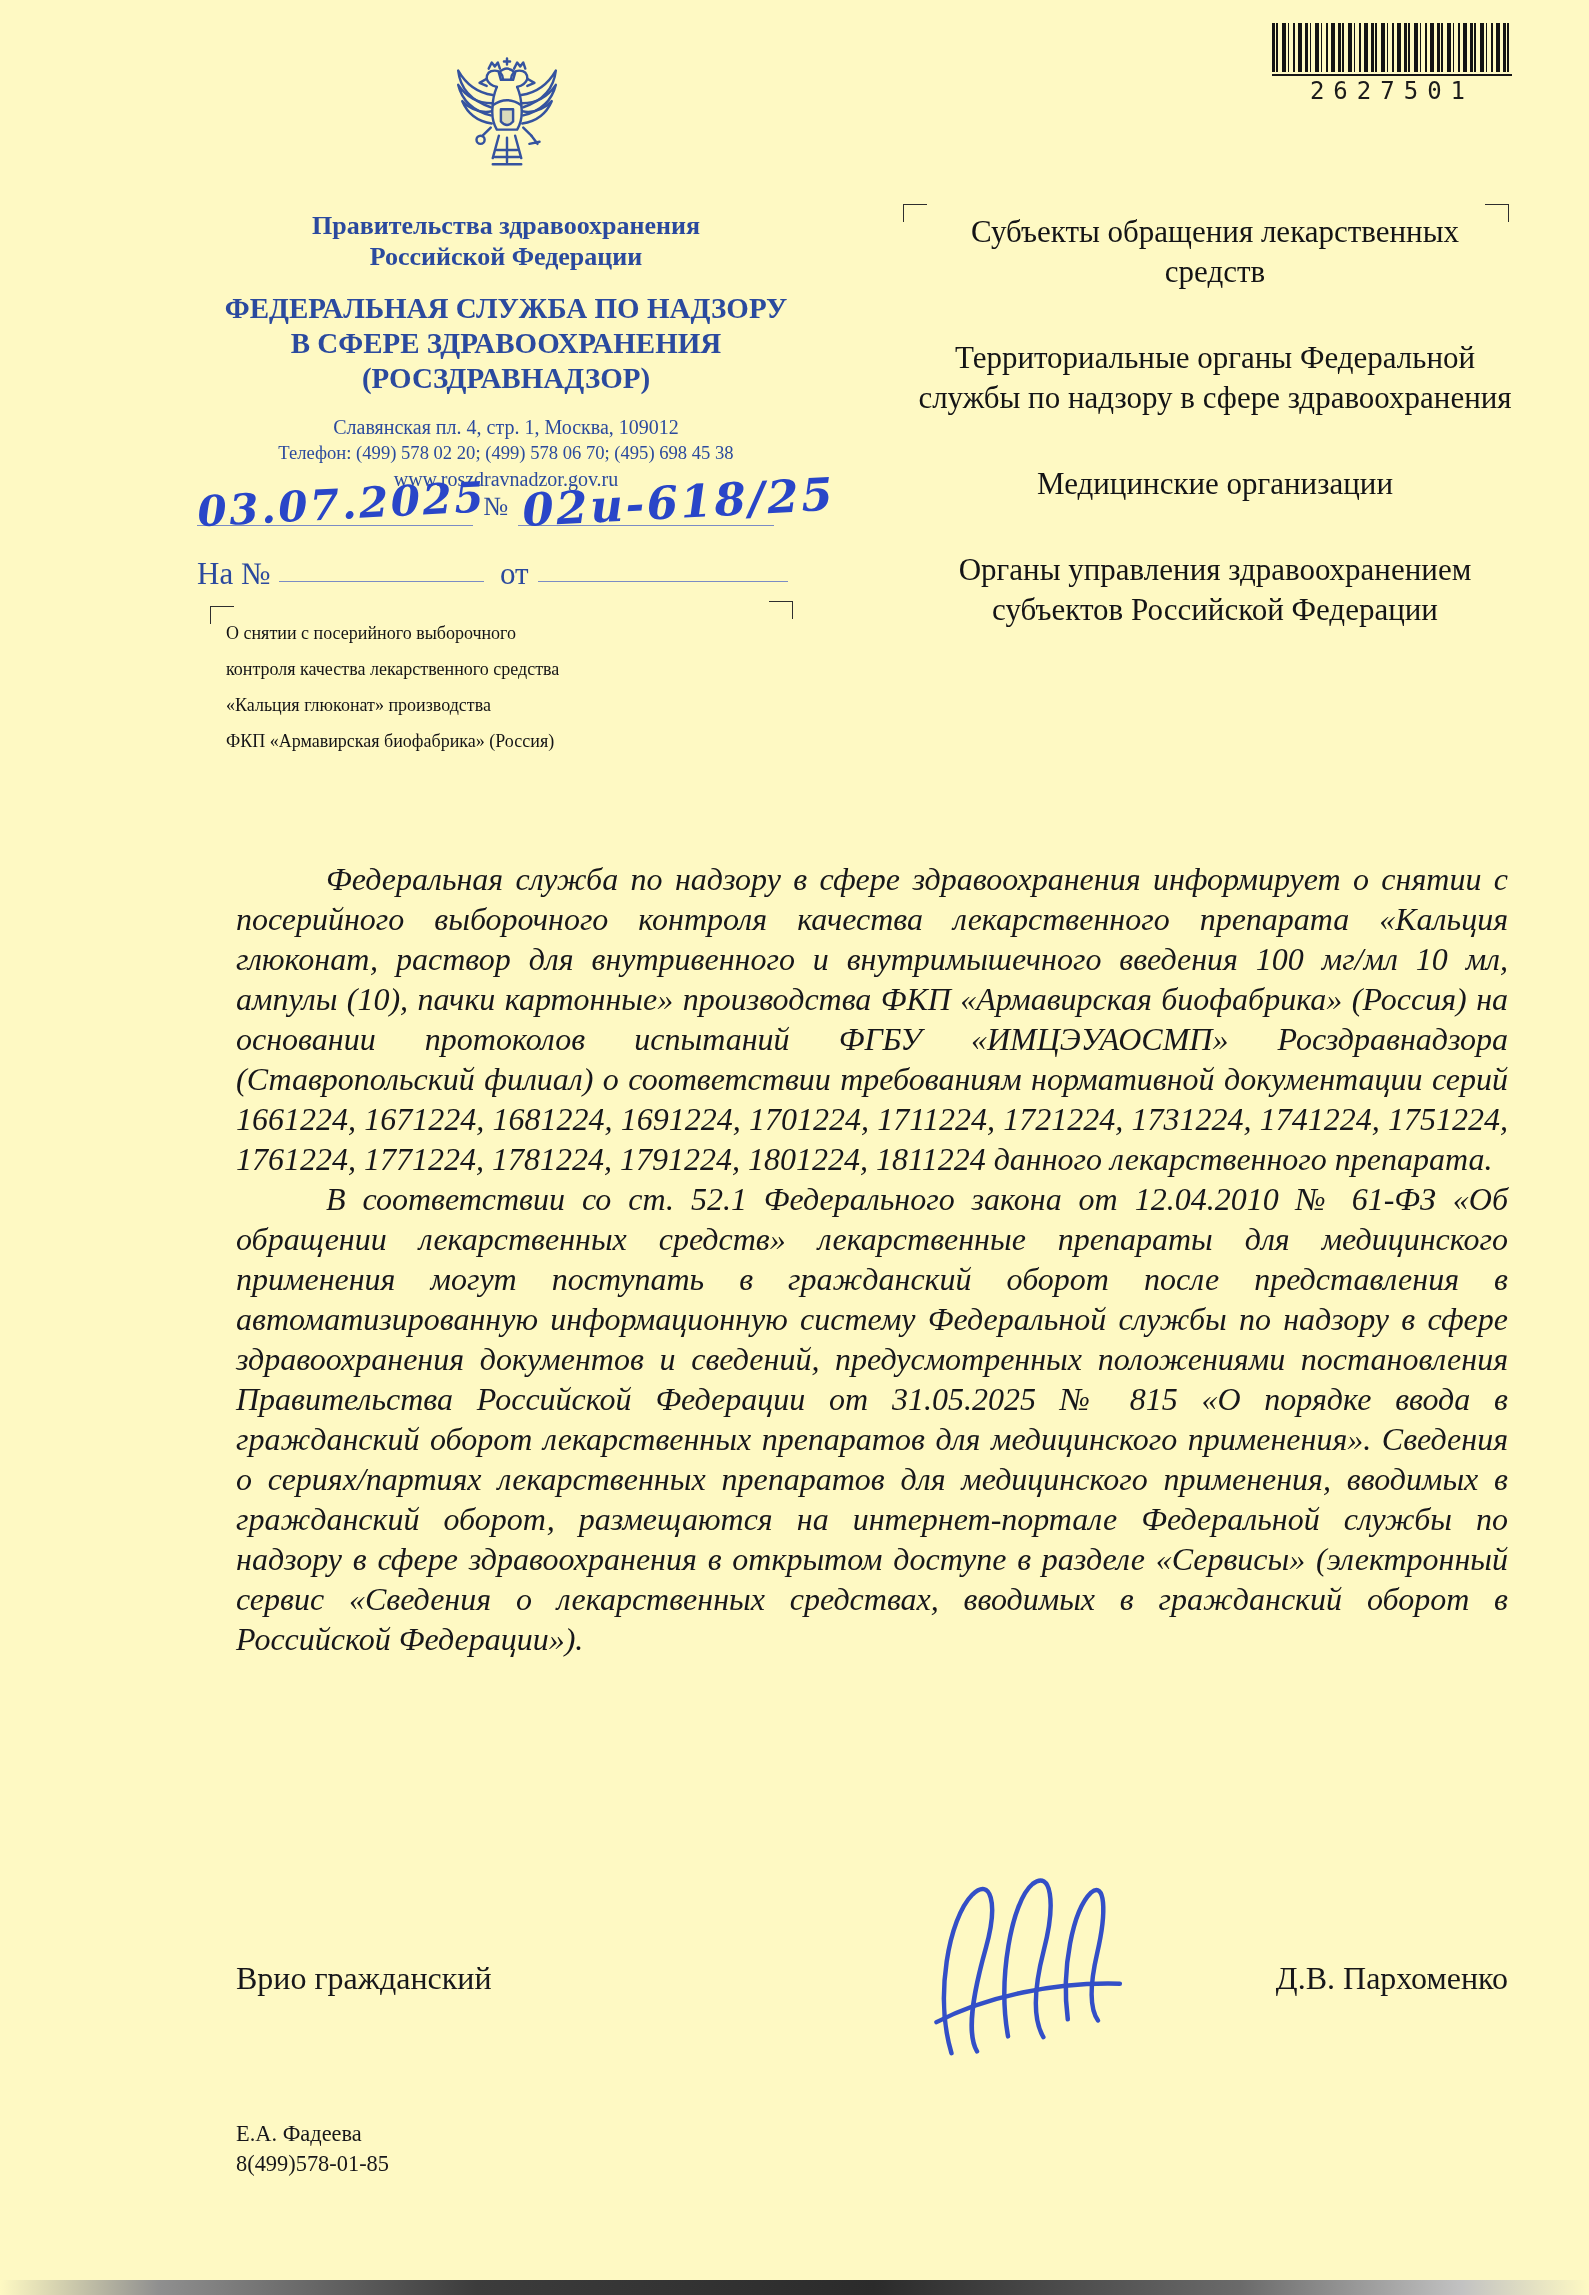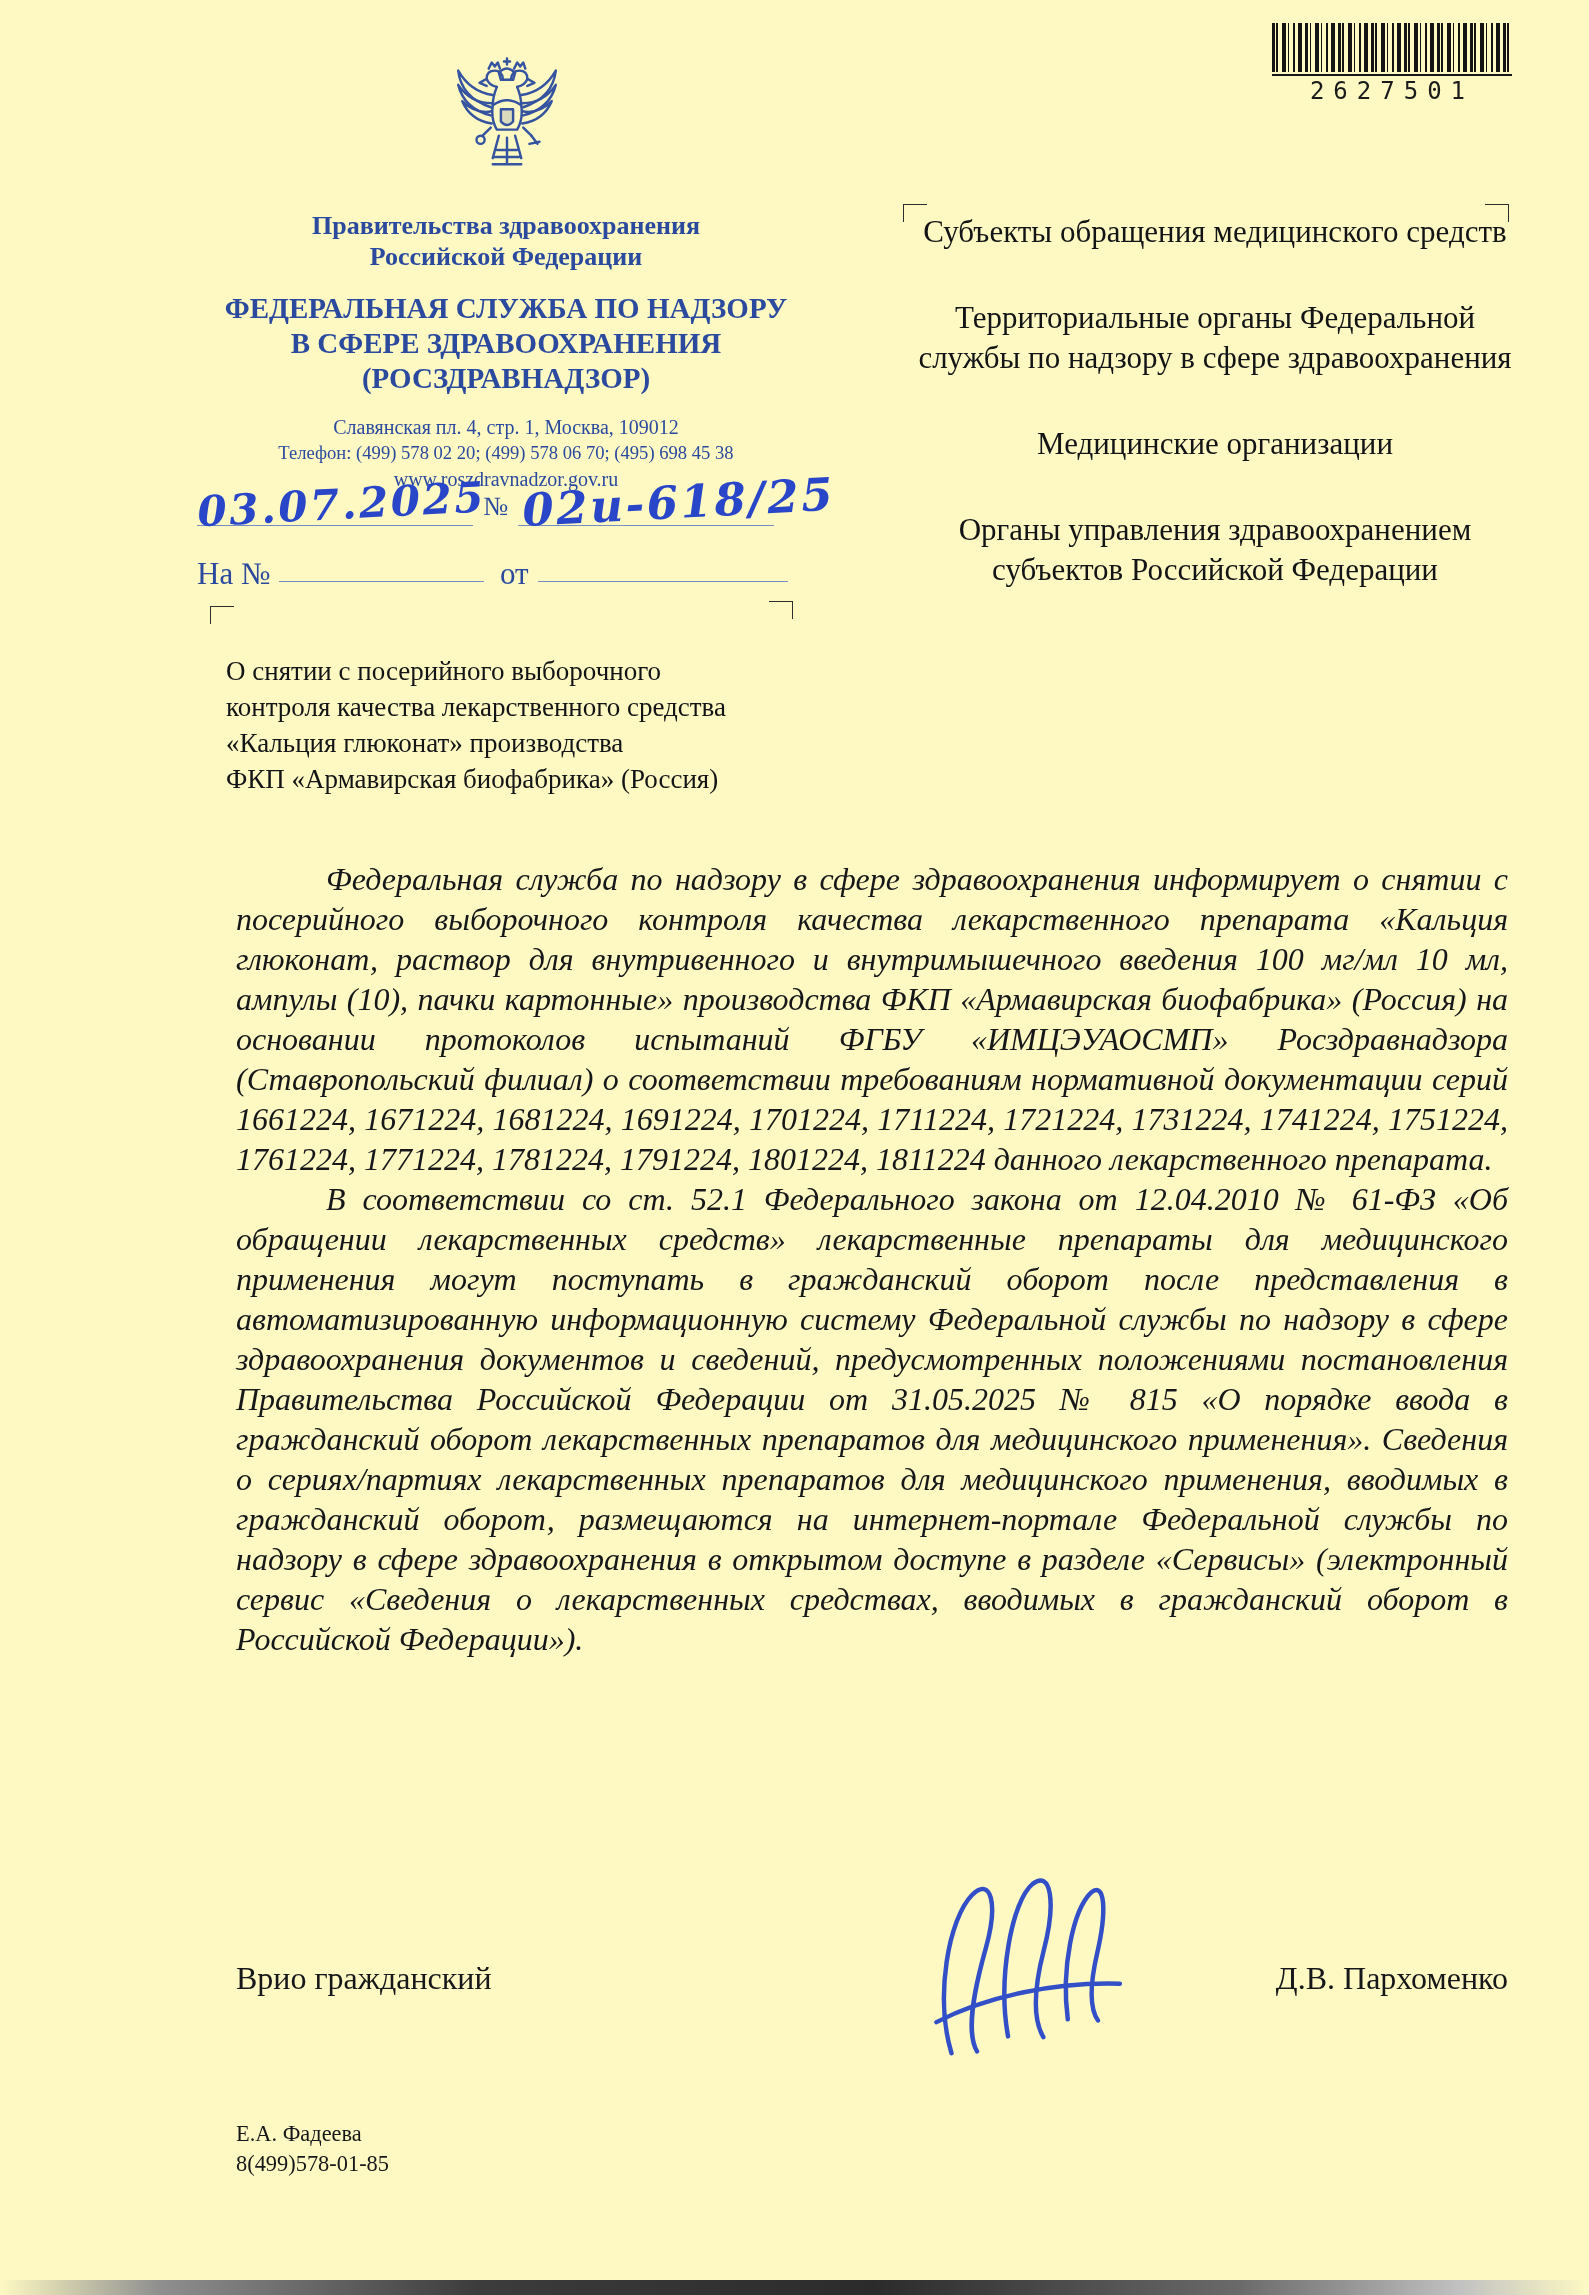--- a/index.html
+++ b/index.html
@@ -74,21 +74,21 @@
   .reply-line .label { margin-right: 9px; }
   .reply-blank-1 { width: 205px; border-bottom: 1.3px solid #7b8cc4; height: 26px; margin-right: 15.4px; }
   .reply-blank-2 { width: 250px; border-bottom: 1.3px solid #7b8cc4; height: 26px; }
 
   
   .corner { position: absolute; width: 24px; height: 18px; border-top: 1.9px solid #2e2e2e; }
   .corner.tl { border-left: 1.9px solid #2e2e2e; }
   .corner.tr { border-right: 1.9px solid #2e2e2e; }
 
   
-  .subject-block { position: absolute; left: 226px; top: 653px; width: 583px; font-size: 27px; line-height: 36px; color: #141416; }
+  .subject-block { position: absolute; left: 226px; top: 615px; width: 583px; font-size: 18px; line-height: 36px; color: #141416; }
 
   
   .recipients { position: absolute; left: 917px; top: 212px; width: 596px; text-align: center; font-size: 31px; line-height: 40px; color: #141416; }
   .recipient-item { margin-bottom: 46px; }
 
   
   .body-text { position: absolute; left: 236px; top: 859px; width: 1272px; font-size: 32px; line-height: 40px; text-align: justify; color: #17171a; font-style: italic; }
   .body-text p { text-indent: 90px; margin: 0; }
 
   
@@ -188,21 +188,21 @@
   <div class="corner tr" style="left:1485px; top:204px;"></div>
 
   <div class="subject-block">
     <div>О снятии с посерийного выборочного</div>
     <div>контроля качества лекарственного средства</div>
     <div>«Кальция глюконат» производства</div>
     <div>ФКП «Армавирская биофабрика» (Россия)</div>
   </div>
 
   <div class="recipients">
-    <div class="recipient-item">Субъекты обращения медицинского средств</div>
+    <div class="recipient-item">Субъекты обращения лекарственных средств</div>
     <div class="recipient-item">Территориальные органы Федеральной службы по надзору в сфере здравоохранения</div>
     <div class="recipient-item">Медицинские организации</div>
     <div class="recipient-item">Органы управления здравоохранением субъектов Российской Федерации</div>
   </div>
 
   <div class="body-text">
     <p>Федеральная служба по надзору в сфере здравоохранения информирует о снятии с посерийного выборочного контроля качества лекарственного препарата «Кальция глюконат, раствор для внутривенного и внутримышечного введения 100 мг/мл 10 мл, ампулы (10), пачки картонные» производства ФКП «Армавирская биофабрика» (Россия) на основании протоколов испытаний ФГБУ «ИМЦЭУАОСМП» Росздравнадзора (Ставропольский филиал) о соответствии требованиям нормативной документации серий 1661224, 1671224, 1681224, 1691224, 1701224, 1711224, 1721224, 1731224, 1741224, 1751224, 1761224, 1771224, 1781224, 1791224, 1801224, 1811224 данного лекарственного препарата.</p>
     <p>В соответствии со ст. 52.1 Федерального закона от 12.04.2010 № 61-ФЗ «Об обращении лекарственных средств» лекарственные препараты для медицинского применения могут поступать в гражданский оборот после представления в автоматизированную информационную систему Федеральной службы по надзору в сфере здравоохранения документов и сведений, предусмотренных положениями постановления Правительства Российской Федерации от 31.05.2025 № 815 «О порядке ввода в гражданский оборот лекарственных препаратов для медицинского применения». Сведения о сериях/партиях лекарственных препаратов для медицинского применения, вводимых в гражданский оборот, размещаются на интернет-портале Федеральной службы по надзору в сфере здравоохранения в открытом доступе в разделе «Сервисы» (электронный сервис «Сведения о лекарственных средствах, вводимых в гражданский оборот в Российской Федерации»).</p>
   </div>
 

